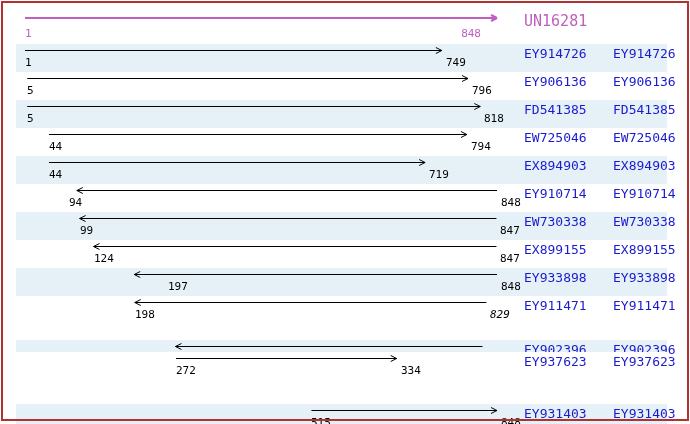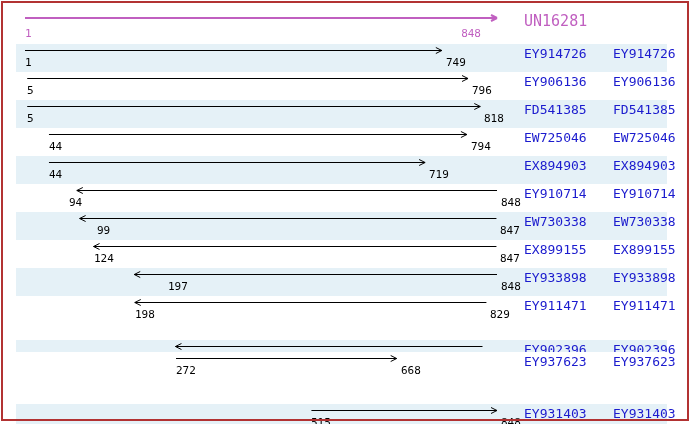--- a/index.html
+++ b/index.html
@@ -181,21 +181,21 @@
         <span class="coord" style="left: 485px;">848</span>
         <span class="acc col1">EY910714</span>
         <span class="acc col2">EY910714</span>
       </div>
       <div class="row band" style="top: 168px;">
         <svg width="651" height="28" class="arrow">
           <line x1="63.611570247933884" y1="6.5" x2="480.4427390791027" y2="6.5" stroke="#000000" stroke-width="1"></line>
           <line x1="63.611570247933884" y1="6.5" x2="69.61157024793388" y2="3.5" stroke="#000000" stroke-width="1"></line>
           <line x1="63.611570247933884" y1="6.5" x2="69.61157024793388" y2="9.5" stroke="#000000" stroke-width="1"></line>
         </svg>
-        <span class="coord" style="left: 64px; margin-left: 17px;">99</span>
+        <span class="coord" style="left: 64px;">99</span>
         <span class="coord" style="left: 484px;">847</span>
         <span class="acc col1">EW730338</span>
         <span class="acc col2">EW730338</span>
       </div>
       <div class="row" style="top: 196px; text-align: right;">
         <svg width="651" height="28" class="arrow">
           <line x1="77.543093270366" y1="6.5" x2="480.4427390791027" y2="6.5" stroke="#000000" stroke-width="1"></line>
           <line x1="77.543093270366" y1="6.5" x2="83.543093270366" y2="3.5" stroke="#000000" stroke-width="1"></line>
           <line x1="77.543093270366" y1="6.5" x2="83.543093270366" y2="9.5" stroke="#000000" stroke-width="1"></line>
         </svg>
@@ -215,21 +215,21 @@
         <span class="acc col1">EY933898</span>
         <span class="acc col2">EY933898</span>
       </div>
       <div class="row" style="top: 252px;">
         <svg width="651" height="28" class="arrow">
           <line x1="118.78040141676507" y1="6.5" x2="470.4120425029516" y2="6.5" stroke="#000000" stroke-width="1"></line>
           <line x1="118.78040141676507" y1="6.5" x2="124.78040141676507" y2="3.5" stroke="#000000" stroke-width="1"></line>
           <line x1="118.78040141676507" y1="6.5" x2="124.78040141676507" y2="9.5" stroke="#000000" stroke-width="1"></line>
         </svg>
         <span class="coord" style="left: 119px;">198</span>
-        <span class="coord" style="left: 474px;">829</span>
+        <span class="coord" style="left: 474px; font-style: italic;">829</span>
         <span class="acc col1">EY911471</span>
         <span class="acc col2">EY911471</span>
       </div>
       <div class="row band" style="top: 296px;">
         <svg width="651" height="28" class="arrow">
           <line x1="159.4604486422668" y1="6.5" x2="466.5112160566706" y2="6.5" stroke="#000000" stroke-width="1"></line>
           <line x1="159.4604486422668" y1="6.5" x2="165.4604486422668" y2="3.5" stroke="#000000" stroke-width="1"></line>
           <line x1="159.4604486422668" y1="6.5" x2="165.4604486422668" y2="9.5" stroke="#000000" stroke-width="1"></line>
         </svg>
         <span class="coord" style="left: 159px;">271</span>
@@ -237,21 +237,21 @@
         <span class="acc col1">EY902396</span>
         <span class="acc col2">EY902396</span>
       </div>
       <div class="row" style="top: 308px;">
         <svg width="651" height="28" class="arrow">
           <line x1="160.01770956316412" y1="6.5" x2="380.6930342384888" y2="6.5" stroke="#000000" stroke-width="1"></line>
           <line x1="380.6930342384888" y1="6.5" x2="374.6930342384888" y2="3.5" stroke="#000000" stroke-width="1"></line>
           <line x1="380.6930342384888" y1="6.5" x2="374.6930342384888" y2="9.5" stroke="#000000" stroke-width="1"></line>
         </svg>
         <span class="coord" style="left: 160px;">272</span>
-        <span class="coord" style="left: 385px;">668</span>
+        <span class="coord" style="left: 385px;">334</span>
         <span class="acc col1">EY937623</span>
         <span class="acc col2">EY937623</span>
       </div>
       <div class="row band" style="top: 336px; margin-top: 24px;">
         <svg width="651" height="28" class="arrow">
           <line x1="295.43211334120423" y1="6.5" x2="481" y2="6.5" stroke="#000000" stroke-width="1"></line>
           <line x1="481" y1="6.5" x2="475" y2="3.5" stroke="#000000" stroke-width="1"></line>
           <line x1="481" y1="6.5" x2="475" y2="9.5" stroke="#000000" stroke-width="1"></line>
         </svg>
         <span class="coord" style="left: 295px;">515</span>

